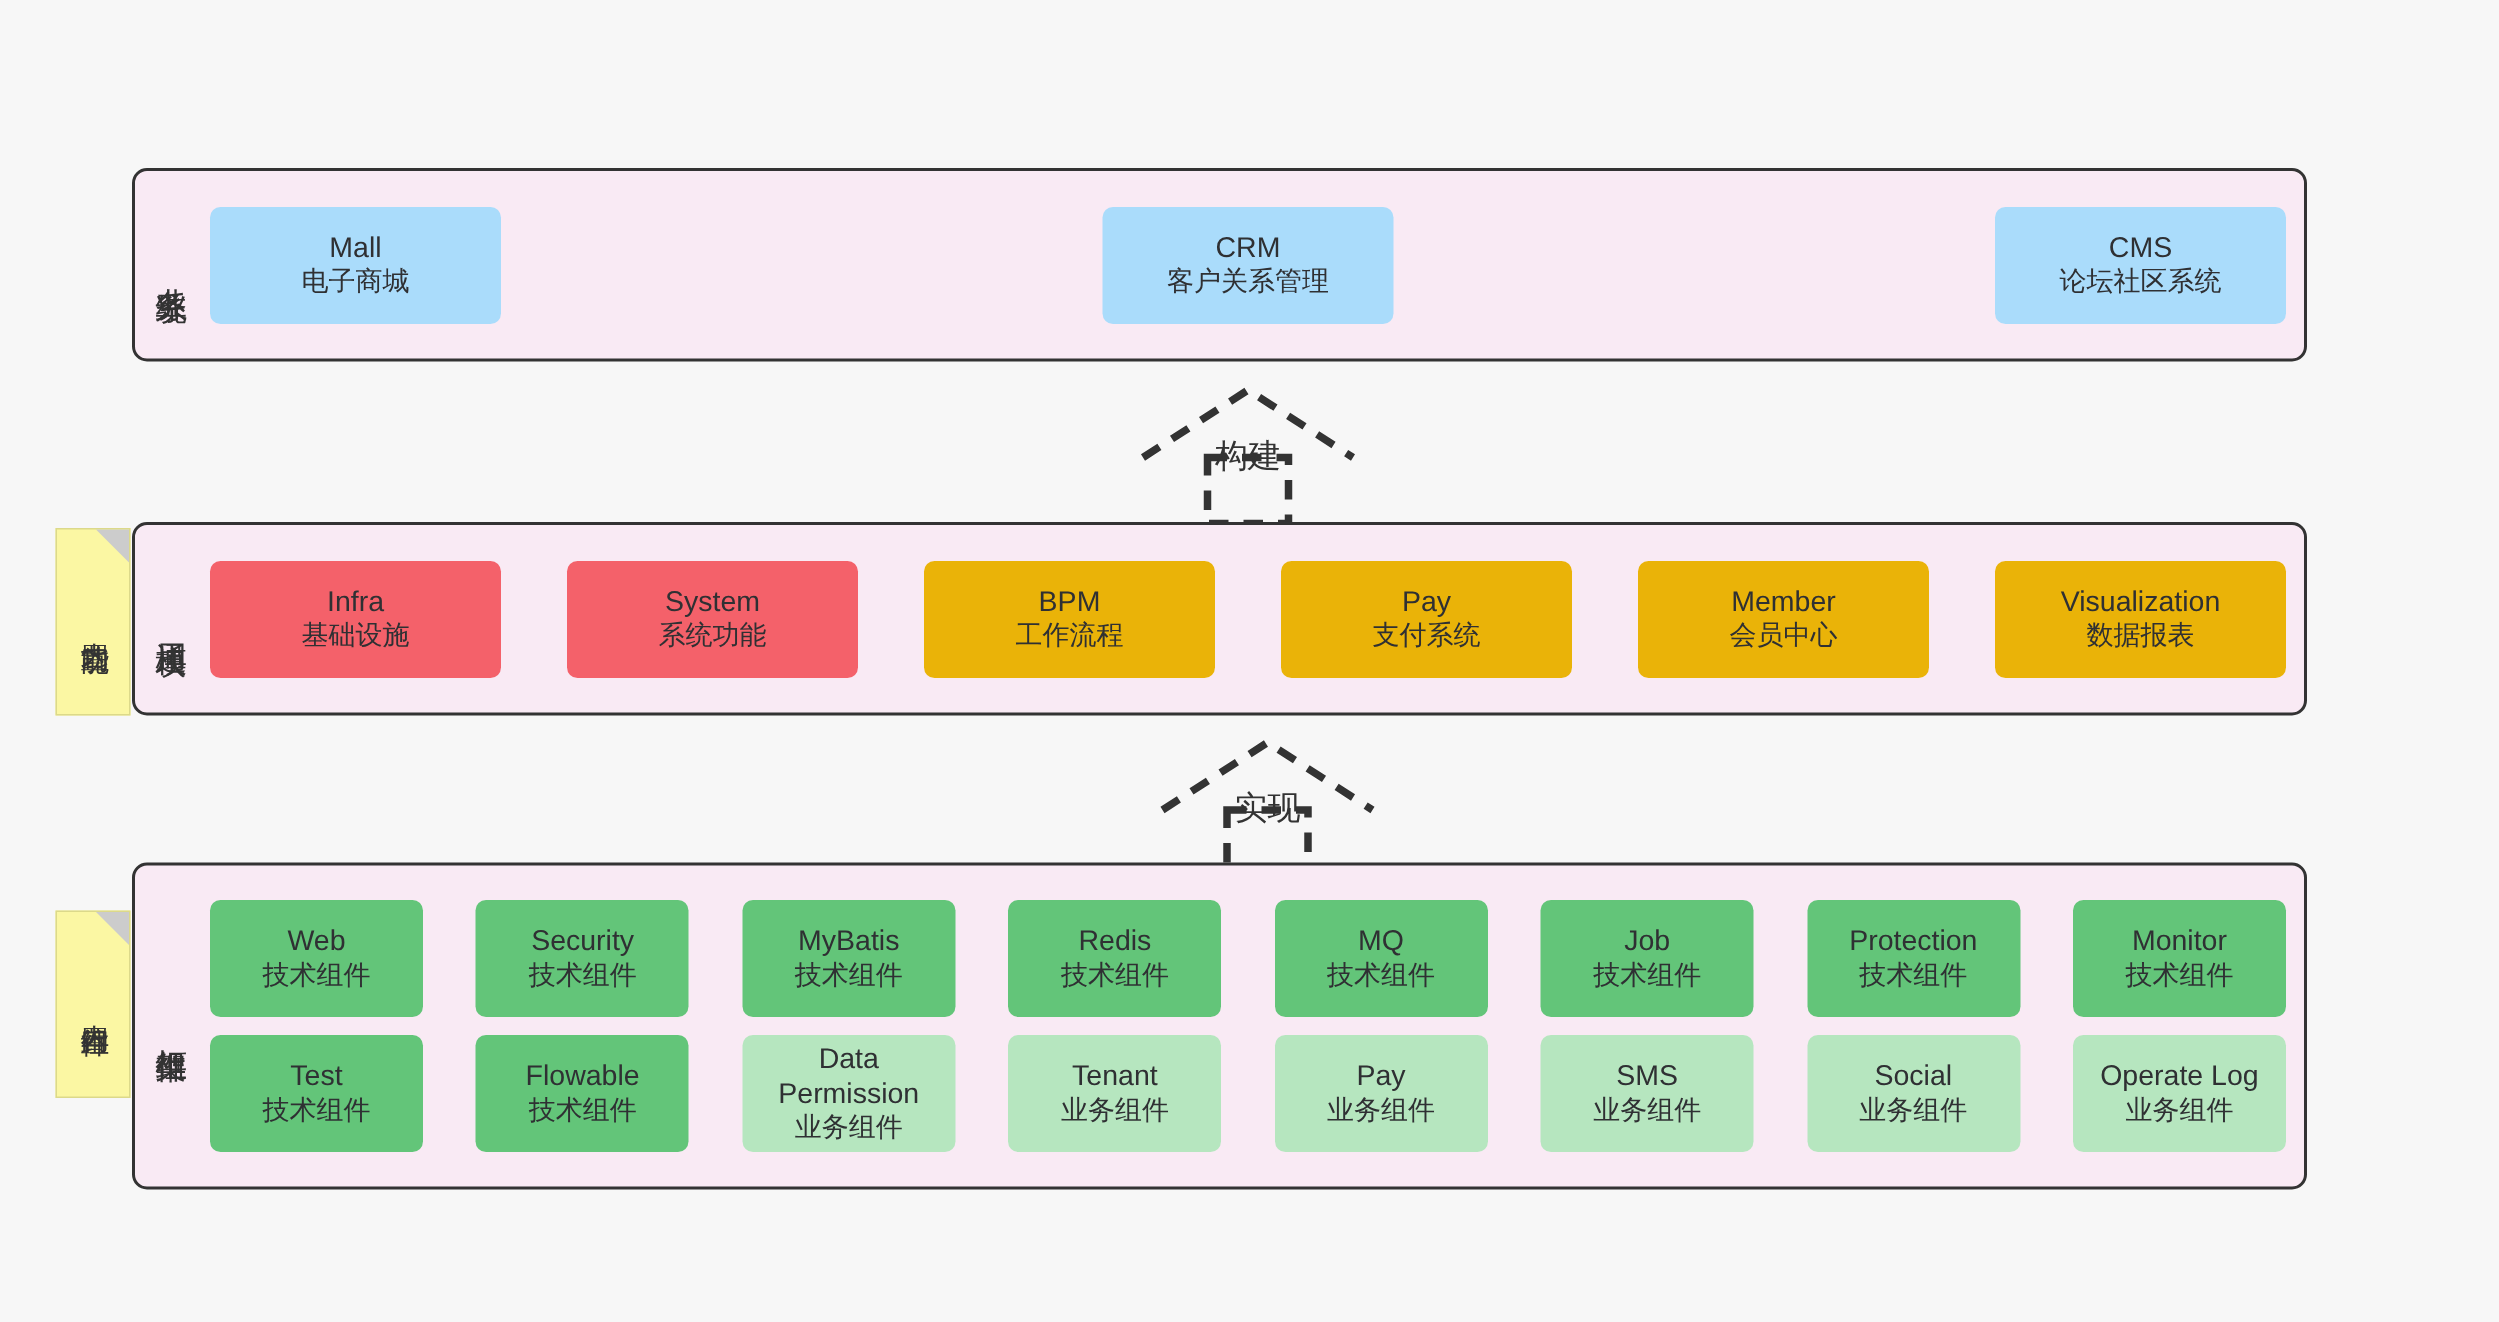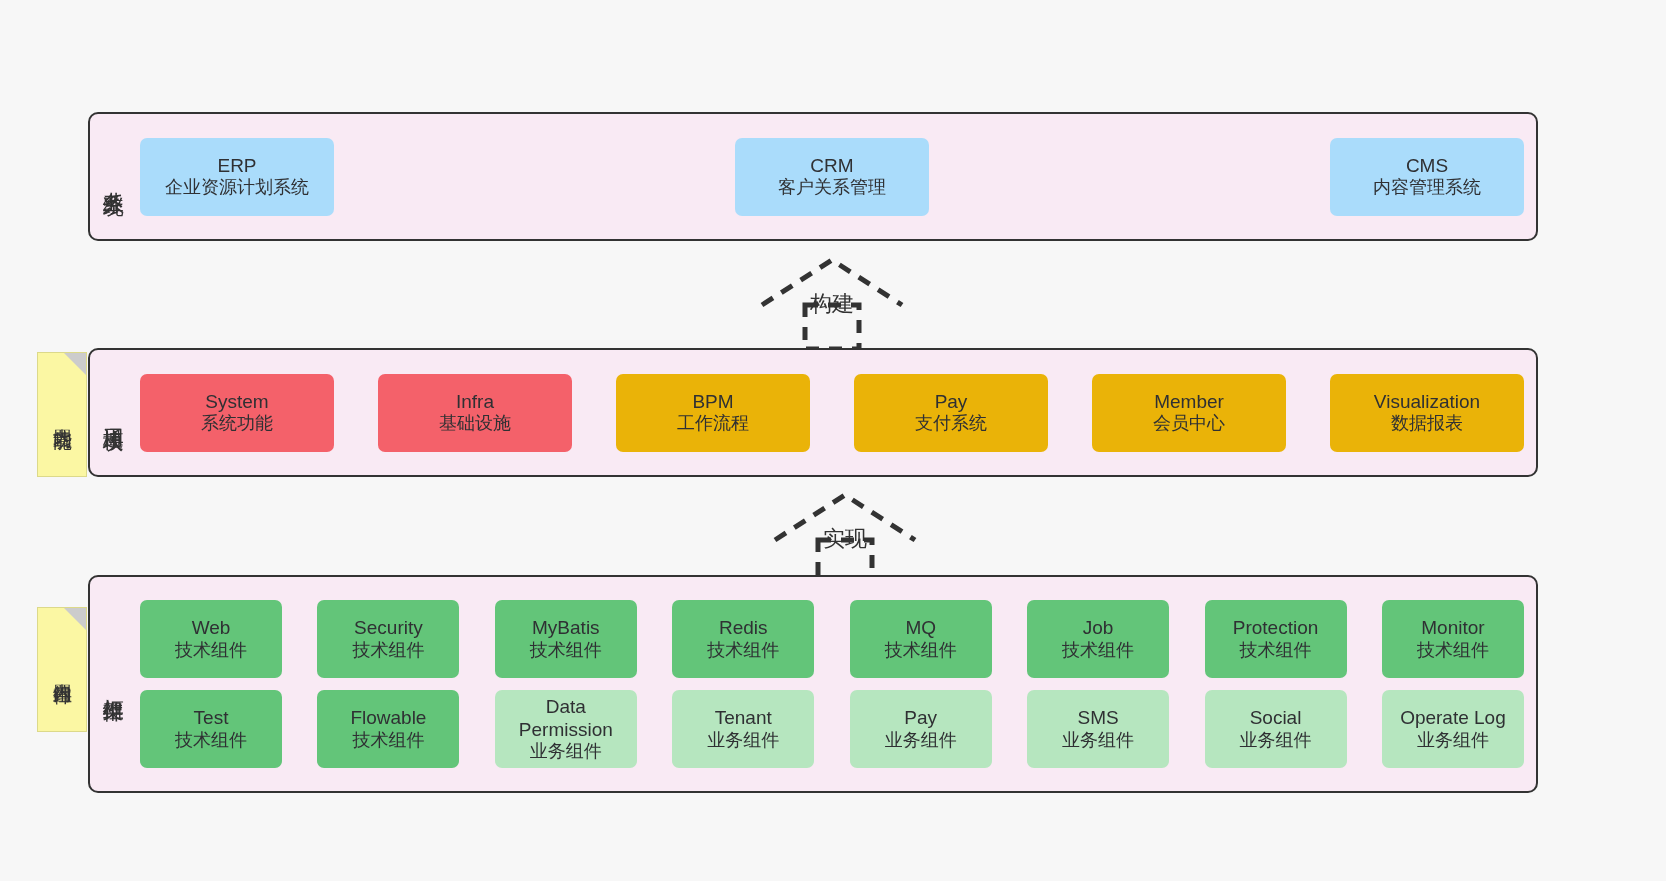--- a/index.html
+++ b/index.html
@@ -201,56 +201,56 @@
 </style>
 </head>
 <body>
 
 <div class="canvas">
 
   <div class="layer" id="layer-business">
     <div class="layer-title">业务系统</div>
     <div class="layer-body">
       <div class="card">
-        <span class="card-title">ERP</span>
-        <span class="card-sub">企业资源计划系统</span>
+        <span class="card-title">Mall</span>
+        <span class="card-sub">电子商城</span>
       </div>
       <div class="card">
         <span class="card-title">CRM</span>
         <span class="card-sub">客户关系管理</span>
       </div>
       <div class="card">
         <span class="card-title">CMS</span>
-        <span class="card-sub">内容管理系统</span>
+        <span class="card-sub">论坛社区系统</span>
       </div>
     </div>
   </div>
 
   <div class="arrow" id="arrow-build">
     <svg width="150" height="97" viewBox="0 0 150 97" fill="none" xmlns="http://www.w3.org/2000/svg">
       <path d="M5 50 L75 5 L145 50" stroke="#333333" stroke-width="5" stroke-dasharray="13 10" fill="none"></path>
       <path d="M48 50 L102 50 L102 94 L48 94 Z" stroke="#333333" stroke-width="5" stroke-dasharray="13 10" fill="none"></path>
     </svg>
     <div class="arrow-label">构建</div>
   </div>
 
   <div class="note" id="note-feature">
     <span>内置功能</span>
   </div>
 
   <div class="layer" id="layer-modules">
     <div class="layer-title">通用模块</div>
     <div class="layer-body">
       <div class="card mod-strong">
+        <span class="card-title">Infra</span>
+        <span class="card-sub">基础设施</span>
+      </div>
+      <div class="card mod-strong">
         <span class="card-title">System</span>
         <span class="card-sub">系统功能</span>
-      </div>
-      <div class="card mod-strong">
-        <span class="card-title">Infra</span>
-        <span class="card-sub">基础设施</span>
       </div>
       <div class="card mod-soft">
         <span class="card-title">BPM</span>
         <span class="card-sub">工作流程</span>
       </div>
       <div class="card mod-soft">
         <span class="card-title">Pay</span>
         <span class="card-sub">支付系统</span>
       </div>
       <div class="card mod-soft">

